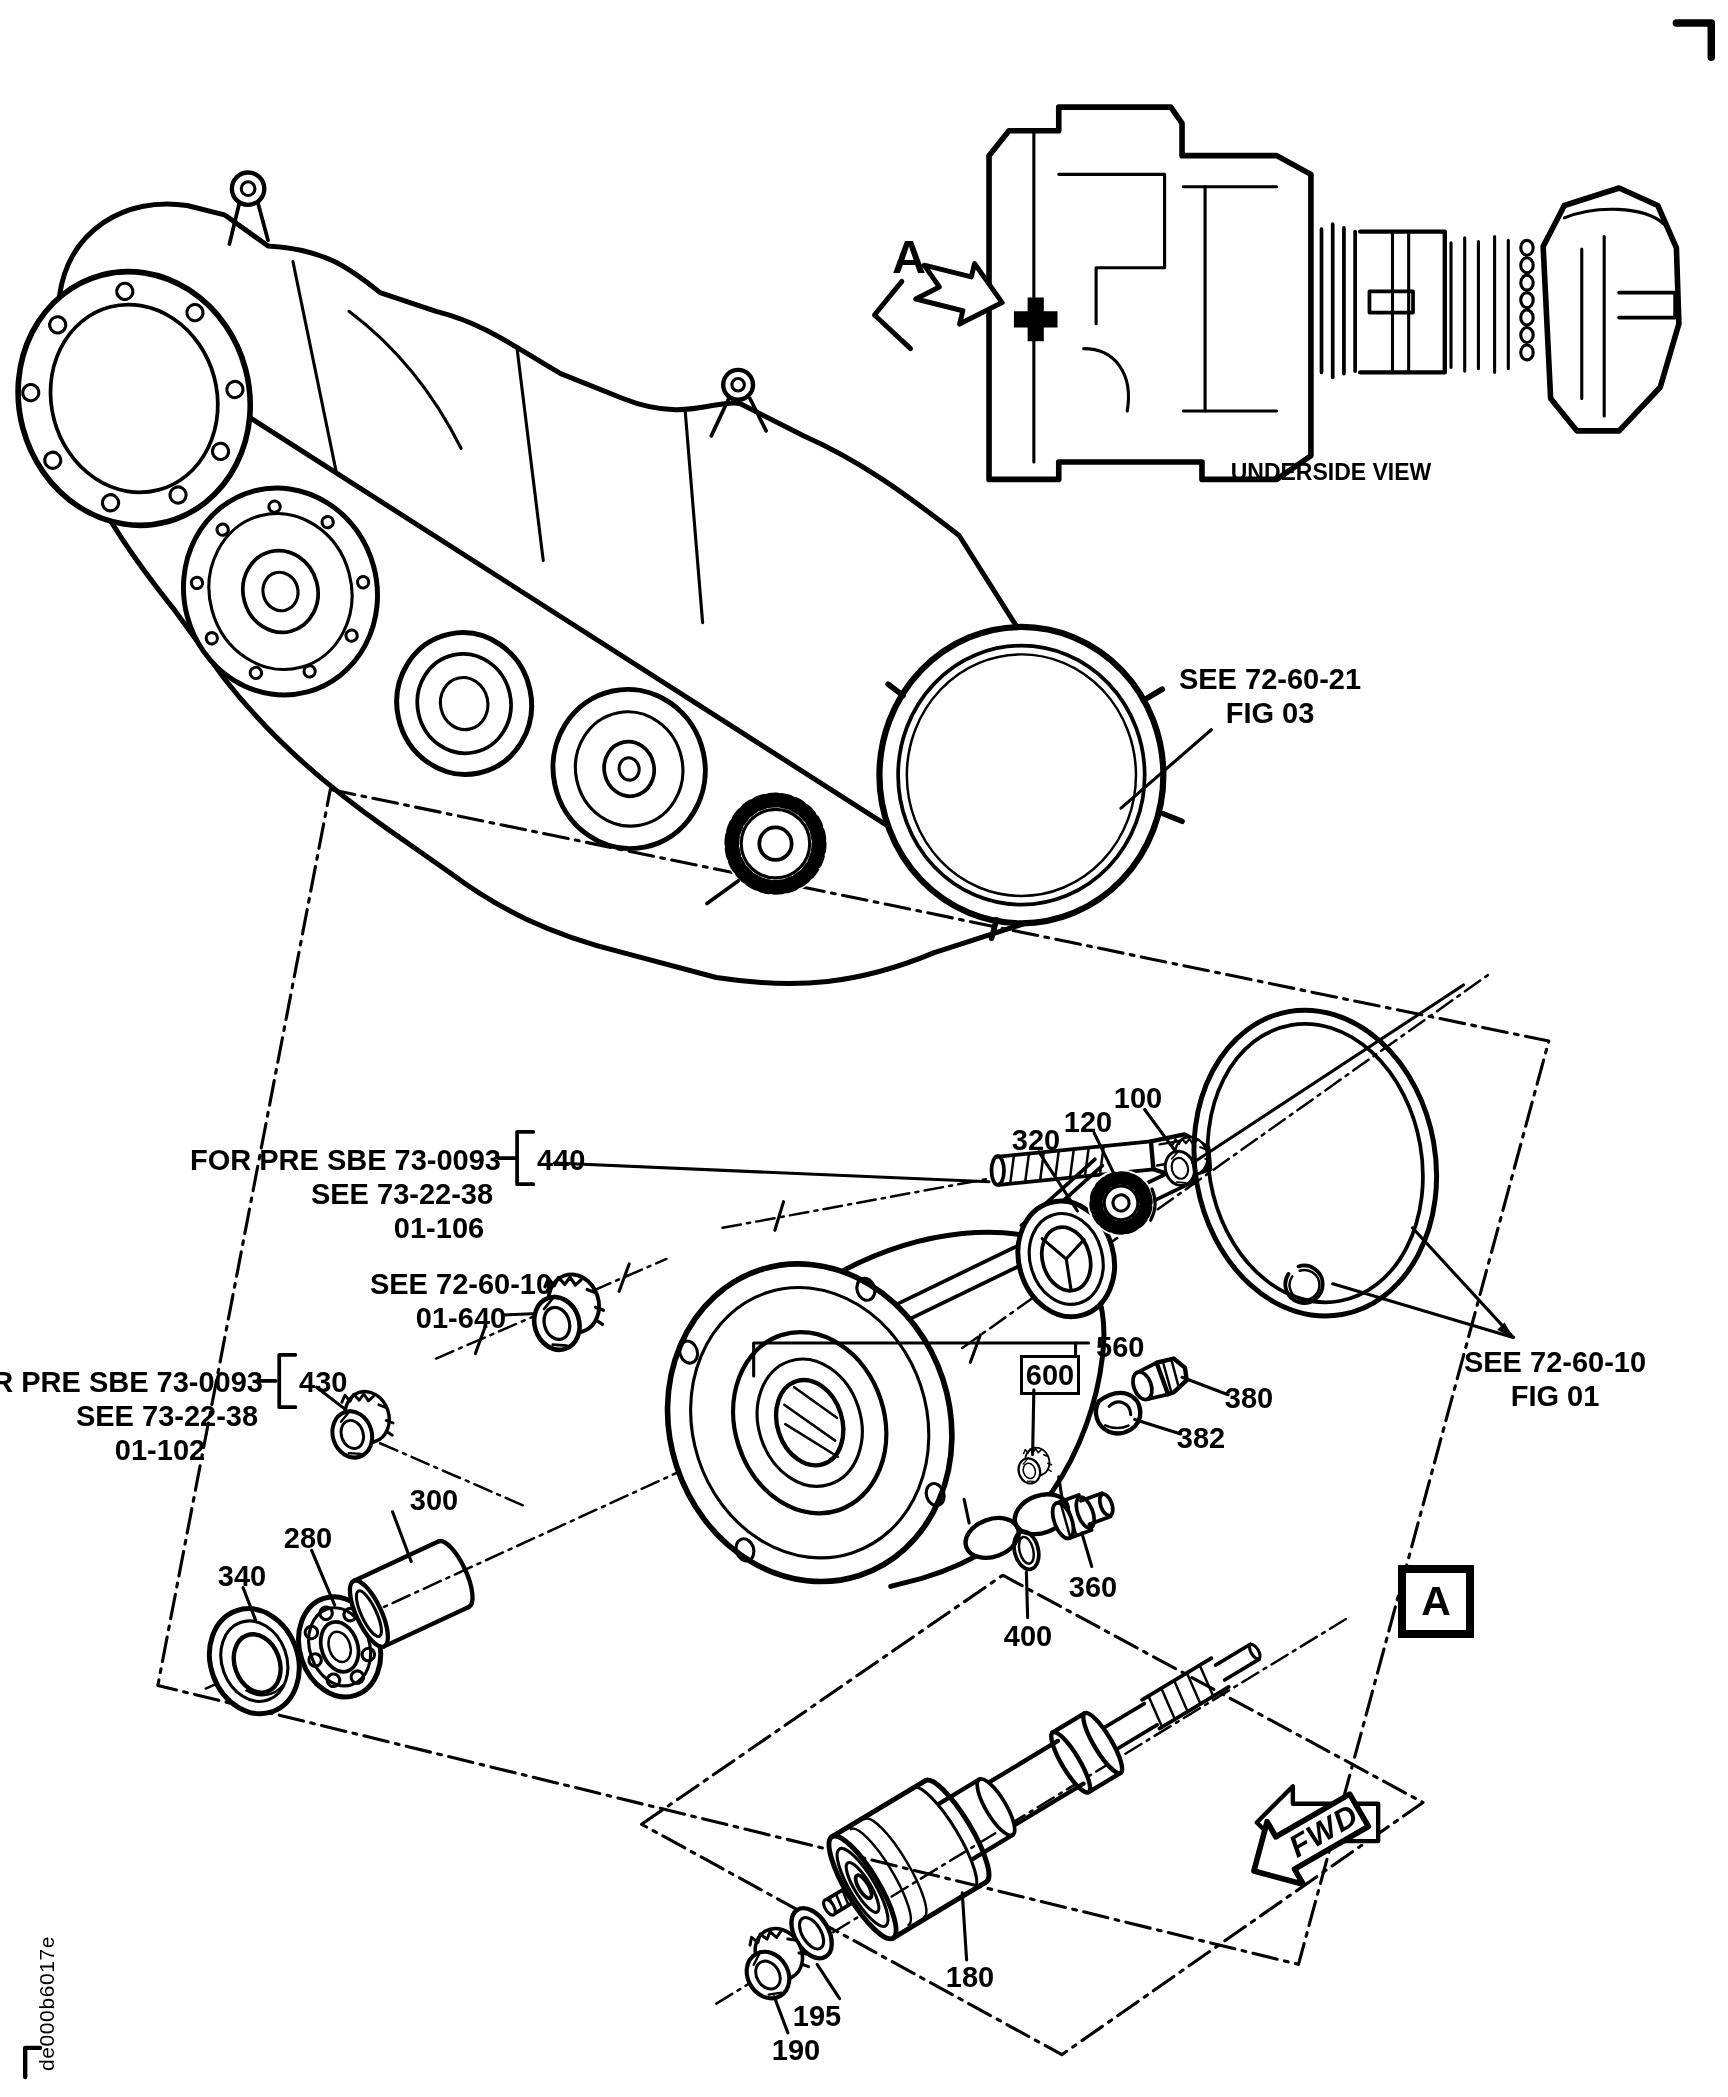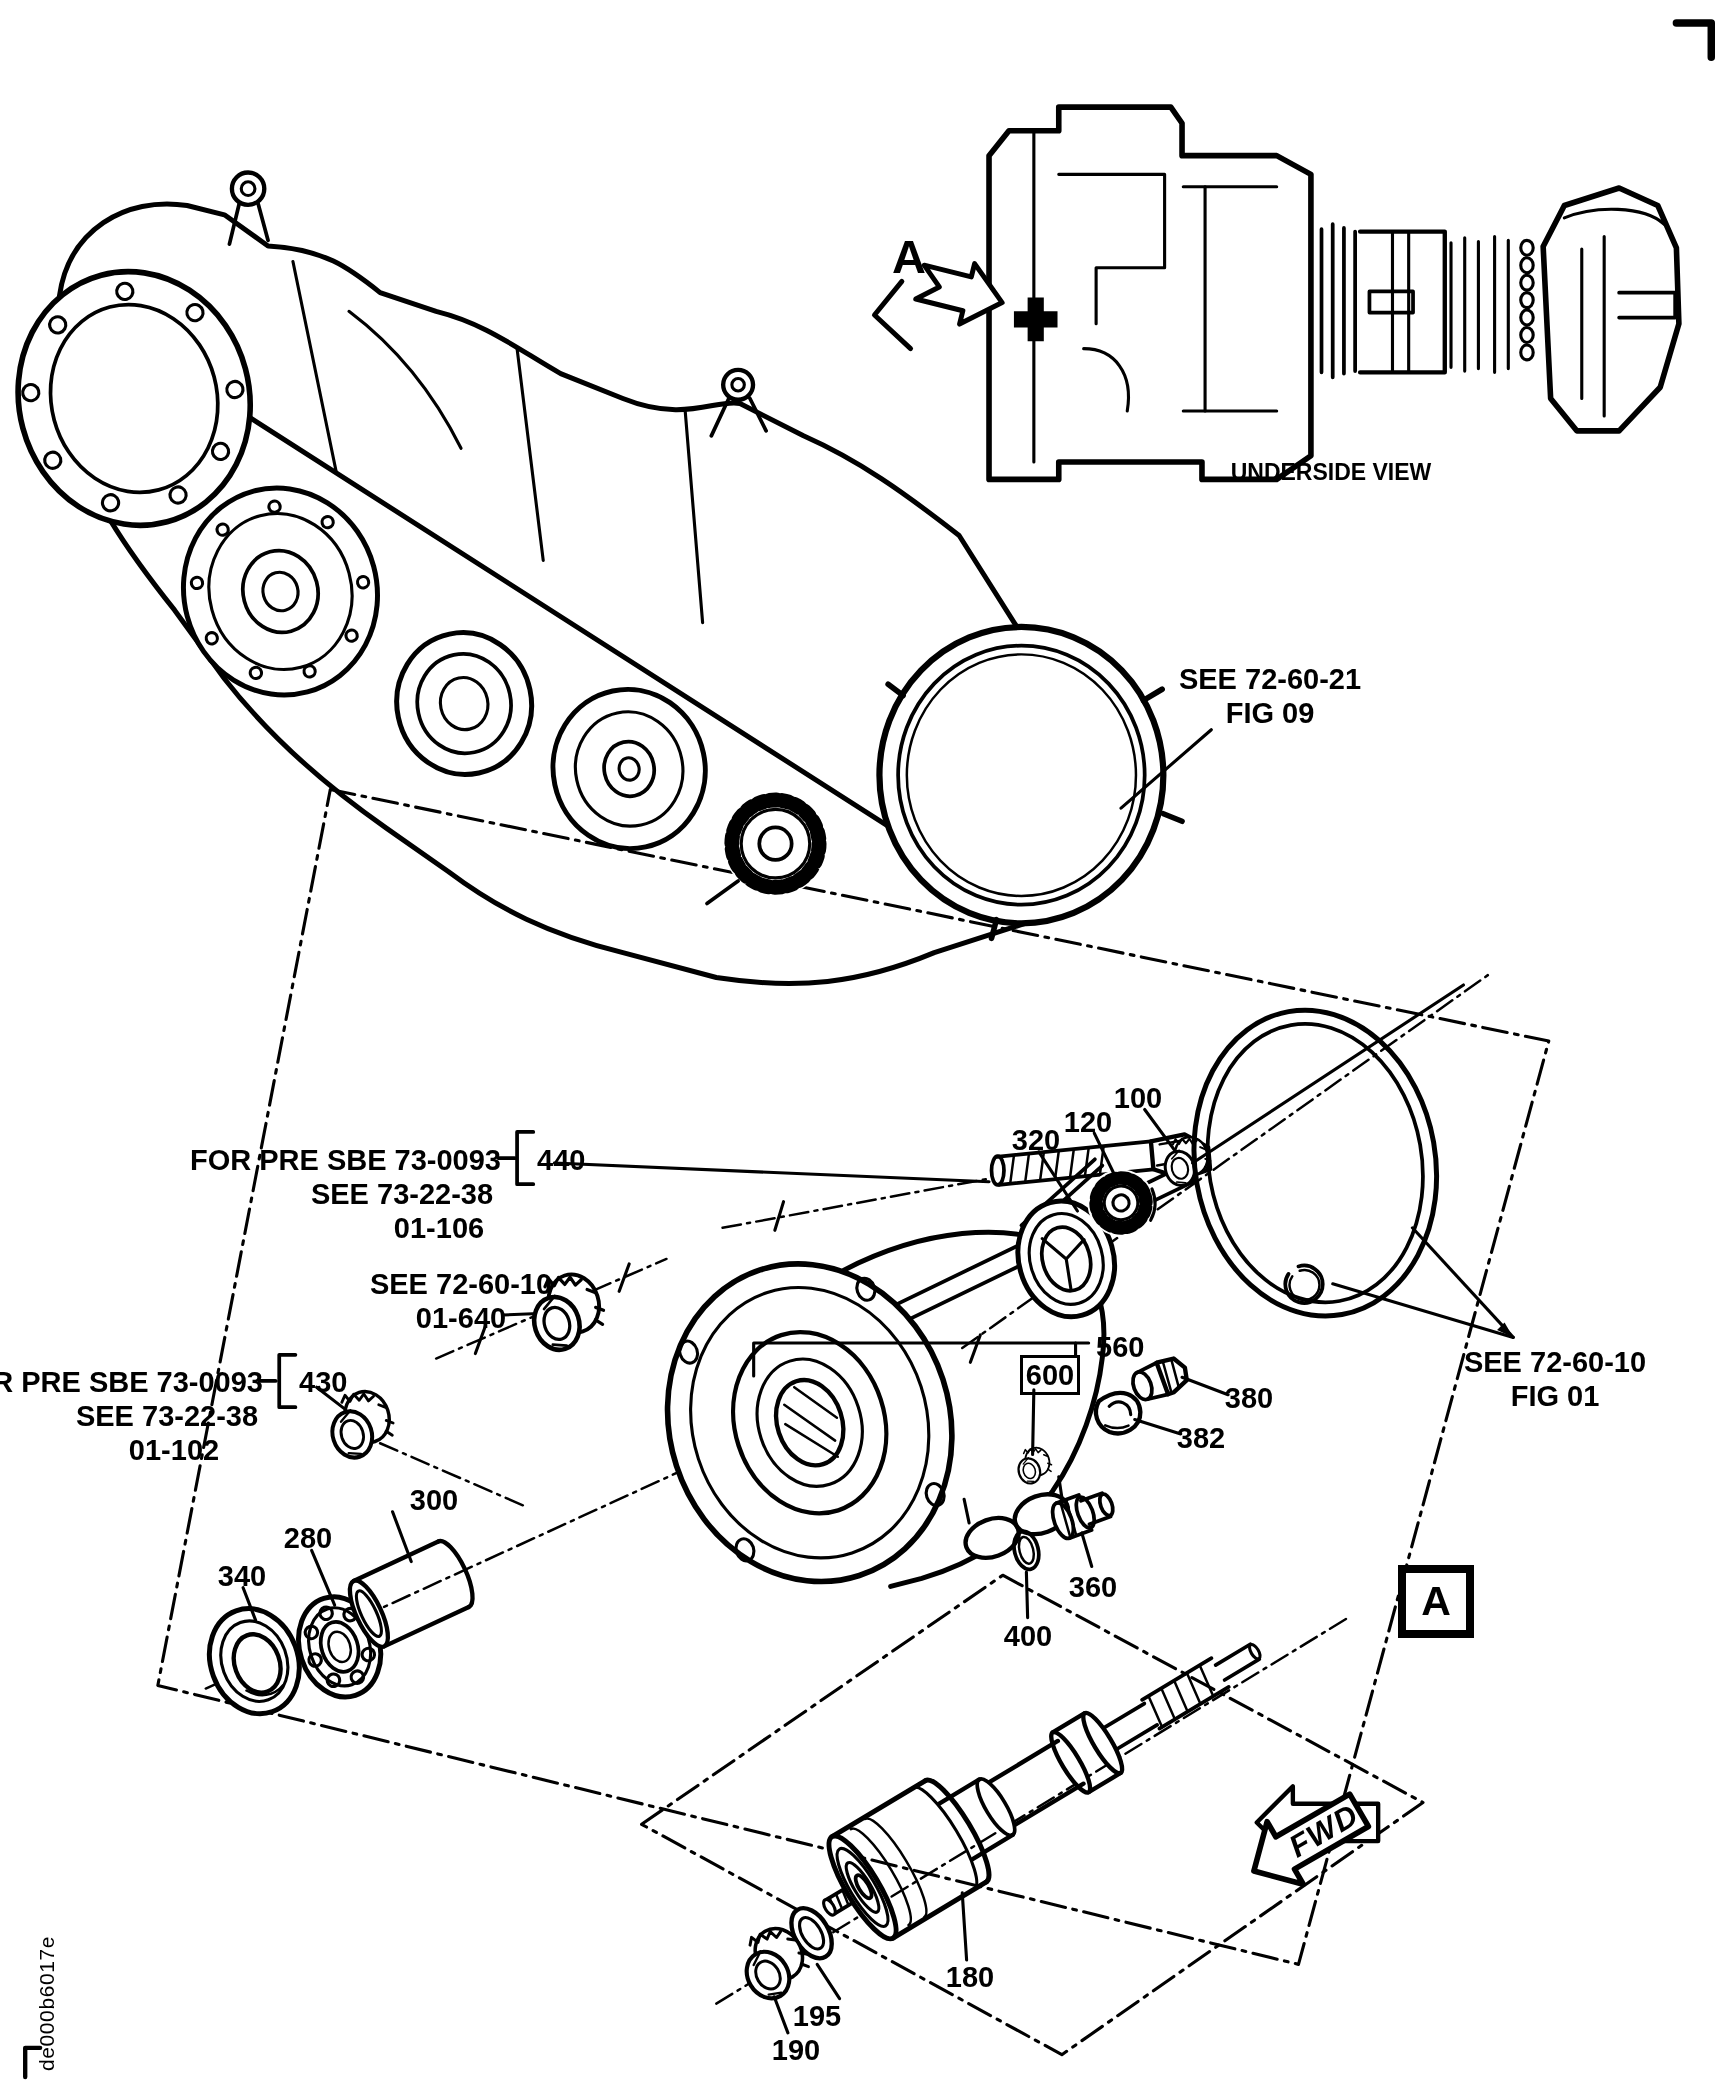--- a/index.html
+++ b/index.html
@@ -389,34 +389,34 @@
       <path d="M416,2218 L442,2218 M474,2176 L448,2176 L448,2260 L474,2260" stroke-width="6"></path>
     </g>
   </g>
 </svg>
 
   <div class="lbl ctr" style="left:1331px;top:459px;font-size:23px">UNDERSIDE VIEW</div>
 
   <div class="lbl big-a ctr" style="left:909px;top:229px;">A</div>
 
   <div class="lbl ctr" style="left:1270px;top:662px;"><span>SEE 72-60-21</span><br>
-       <span>FIG 09</span></div>
+       <span>FIG 03</span></div>
 
   <div class="lbl rt" style="left:501px;top:1143px;">FOR PRE SBE 73-0093</div>
   <div class="lbl" style="left:537px;top:1143px;">440</div>
   <div class="lbl ctr" style="left:402px;top:1177px;">SEE 73-22-38</div>
   <div class="lbl ctr" style="left:402px;top:1211px;margin-left:37px;">01-106</div>
 
   <div class="lbl ctr" style="left:461px;top:1267px;"><span>SEE 72-60-10</span><br>
        <span>01-640</span></div>
 
   <div class="lbl rt" style="left:263px;top:1365px;">FOR PRE SBE 73-0093</div>
   <div class="lbl" style="left:299px;top:1365px;">430</div>
   <div class="lbl ctr" style="left:167px;top:1399px;">SEE 73-22-38</div>
-  <div class="lbl ctr" style="left:174px;top:1433px;">01-102</div>
+  <div class="lbl ctr" style="left:160px;top:1433px;">01-102</div>
 
   <div class="lbl ctr" style="left:1555px;top:1345px;"><span>SEE 72-60-10</span><br>
        <span>FIG 01</span></div>
 
   <div class="lbl ctr" style="left:1138px;top:1081px;">100</div>
   <div class="lbl ctr" style="left:1088px;top:1105px;">120</div>
   <div class="lbl ctr" style="left:1036px;top:1123px;">320</div>
   <div class="lbl" style="left:1096px;top:1330px;">560</div>
   <div class="bx600"><span>600</span></div>
   <div class="lbl ctr" style="left:1249px;top:1381px;">380</div>

